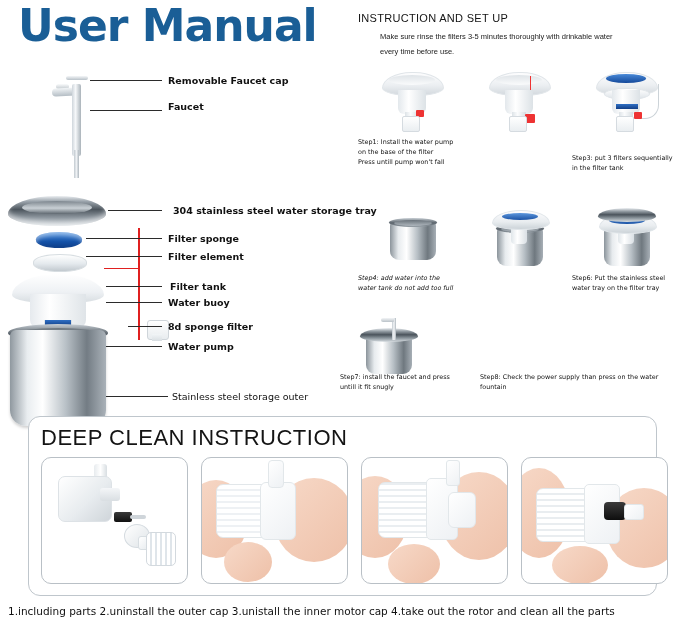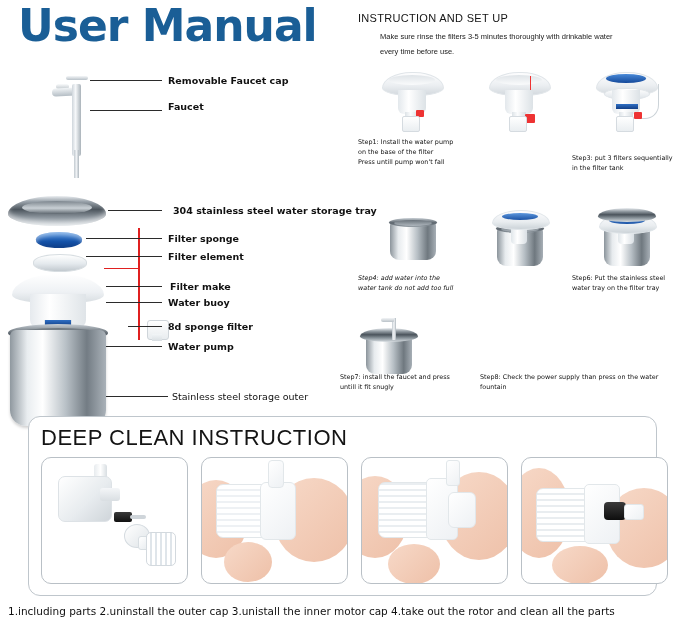--- a/index.html
+++ b/index.html
@@ -238,21 +238,21 @@
     <div class="leader" style="left:106px;top:240px;width:56px;"></div>
     <div class="leader" style="left:128px;top:264px;width:34px;"></div>
     <div class="leader" style="left:106px;top:284px;width:56px;"></div>
     <div class="leader" style="left:106px;top:334px;width:62px;"></div>
 
     <div class="lbl" style="left:168px;top:13px;">Removable Faucet cap</div>
     <div class="lbl" style="left:168px;top:39px;">Faucet</div>
     <div class="lbl" style="left:173px;top:143px;">304 stainless steel water storage tray</div>
     <div class="lbl" style="left:168px;top:171px;">Filter sponge</div>
     <div class="lbl" style="left:168px;top:189px;">Filter element</div>
-    <div class="lbl" style="left:170px;top:219px;">Filter make</div>
+    <div class="lbl" style="left:170px;top:219px;">Filter tank</div>
     <div class="lbl" style="left:168px;top:235px;">Water buoy</div>
     <div class="lbl" style="left:168px;top:259px;">8d sponge filter</div>
     <div class="lbl" style="left:168px;top:279px;">Water pump</div>
     <div class="lbl" style="left:172px;top:329px;font-weight:normal;">Stainless steel storage outer</div>
   </div>
 
   <div class="install">
     <div class="ins-h">INSTRUCTION AND SET UP</div>
     <div class="ins-p">Make sure rinse the filters 3-5 minutes thoroughly with drinkable water</div>
     <div class="ins-p" style="margin-top:1px;">every time before use.</div>

